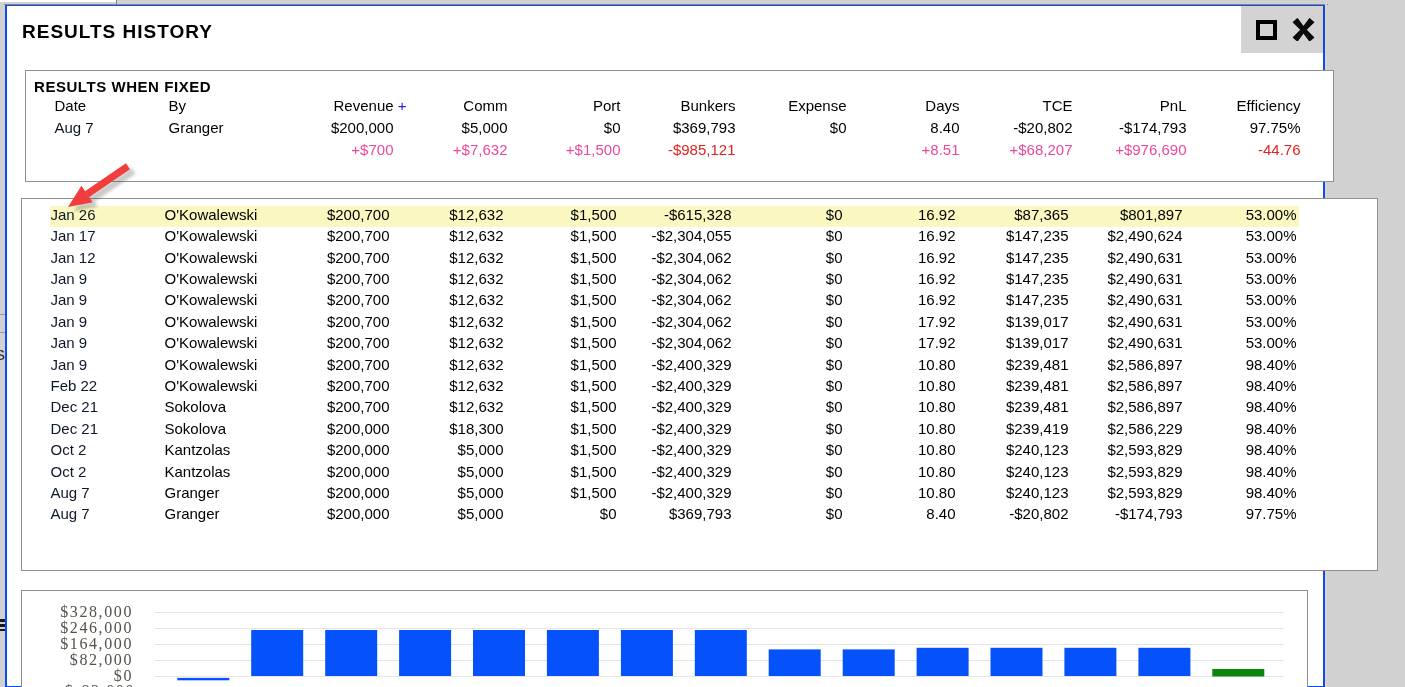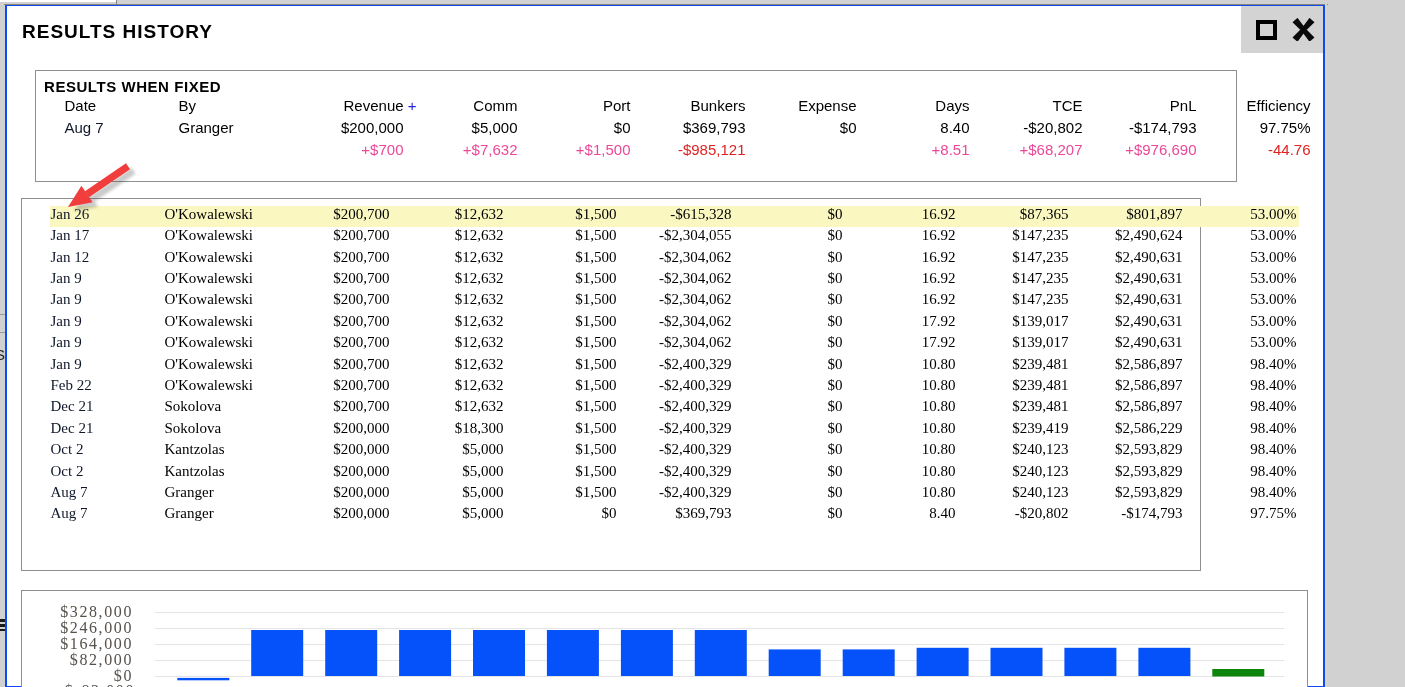--- a/index.html
+++ b/index.html
@@ -5,22 +5,22 @@
   html,body{margin:0;padding:0;}
   body{width:1405px;height:687px;overflow:hidden;background:#d1d1d1;
        font-family:"Liberation Sans",sans-serif;position:relative;}
   .abs{position:absolute;}
   .modal{left:4.5px;top:4.7px;width:1320.7px;height:683px;background:#fff;
          border:2px solid #0b4bf4;border-top-width:1.3px;box-sizing:border-box;}
   .btnbox{left:1241px;top:6px;width:82.2px;height:47px;background:#d3d3d3;}
   .maxbtn{left:1256px;top:20px;width:21px;height:20px;border:4px solid #000;box-sizing:border-box;}
   .title{left:22px;top:22px;font-size:19px;font-weight:bold;line-height:19px;color:#000;letter-spacing:1px;}
   .box{border:1px solid #8f8f8f;background:#fff;box-sizing:border-box;}
-  #box1{left:35px;top:70px;width:1202px;height:112px;}
-  #box2{left:21px;top:198px;width:1180px;height:373px;font-family:Liberation Serif, serif;}
+  #box1{left:25px;top:70px;width:1309px;height:112px;}
+  #box2{left:21px;top:198px;width:1357px;height:373px;}
   #box3{left:21px;top:590px;width:1287px;height:110px;}
   table.grid{border-collapse:collapse;table-layout:fixed;width:1249px;font-size:15px;margin-left:20px;}
   table.grid td{padding:0 2px 3.7px 1px;line-height:17.7px;white-space:nowrap;overflow:hidden;
                 text-align:right;font-size:15px;color:#000;}
   table.b1 td{padding-bottom:4.1px;}
   table.grid td.l{text-align:left;}
   .sect{font-size:15px;font-weight:bold;line-height:15px;color:#000;letter-spacing:0.55px;}
   a.dt{color:#0f172a;text-decoration:none;}
   table.grid td.grn, .grn{color:#ec4899;}
   table.grid td.red, .red{color:#e02222;}

